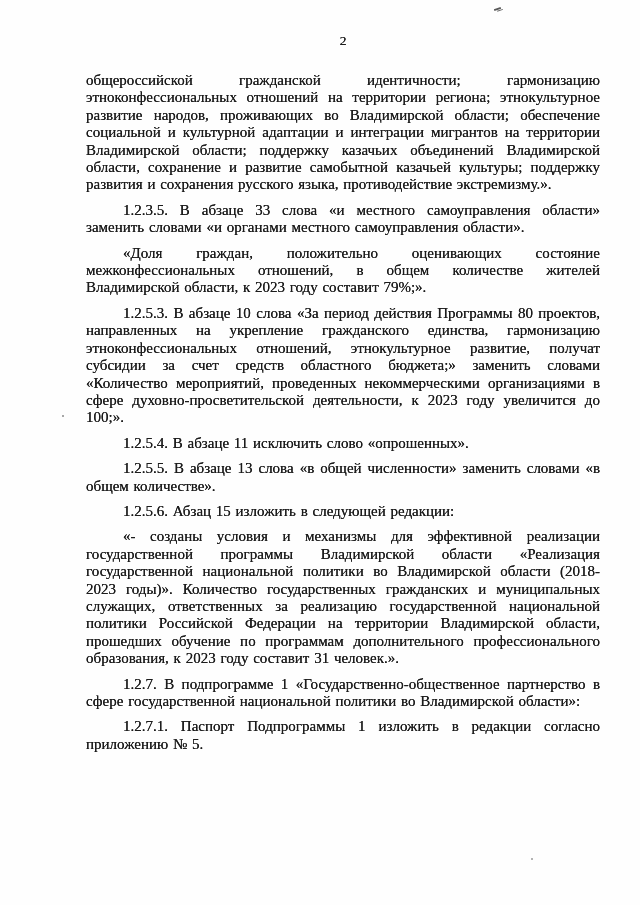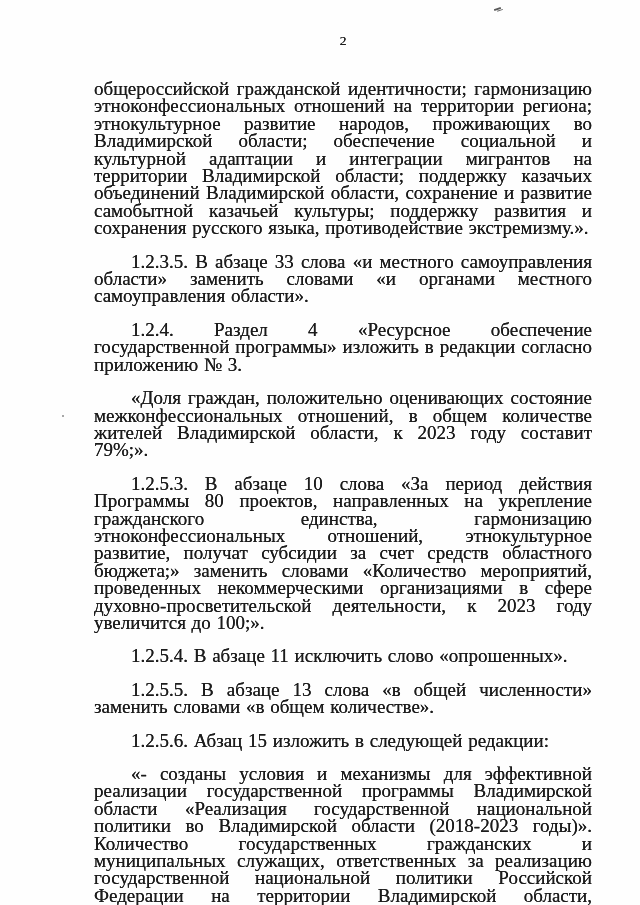--- a/index.html
+++ b/index.html
@@ -25,23 +25,23 @@
     font-size: 13.5px;
     text-shadow: 0 0 0.4px currentColor;
   }
   .doc-body {
     position: absolute;
     top: 64px;
     left: 78px;
     width: 530px;
   }
   .doc-body p {
-    margin: 16px;
+    margin: 8px;
     text-align: justify;
-    font-size: 19px;
+    font-size: 15px;
     line-height: 17.4px;
     word-spacing: 1px;
     text-shadow: 0 0 0.4px currentColor;
   }
   .doc-body p.ind {
     text-indent: 37px;
   }
   .doc-body p.sp {
     margin-top: 6px;
   }
@@ -75,22 +75,23 @@
 
   <div class="page-number">2</div>
 
   <span class="artifact a1"></span>
   <span class="artifact a2"></span>
   <span class="artifact a3"></span>
 
   <div class="doc-body">
     <p class="">общероссийской гражданской идентичности; гармонизацию этноконфессиональных отношений на территории региона; этнокультурное развитие народов, проживающих во Владимирской области; обеспечение социальной и культурной адаптации и интеграции мигрантов на территории Владимирской области; поддержку казачьих объединений Владимирской области, сохранение и развитие самобытной казачьей культуры; поддержку развития и сохранения русского языка, противодействие экстремизму.».</p>
     <p class="ind">1.2.3.5. В абзаце 33 слова «и местного самоуправления области» заменить словами «и органами местного самоуправления области».</p>
-    <p class="ind sp">1.2.4. Раздел 4 «Ресурсное обеспечение государственной программы» изложить в редакции согласно приложению № 3.</p>
     <p class="ind">«Доля граждан, положительно оценивающих состояние межконфессиональных отношений, в общем количестве жителей Владимирской области, к 2023 году составит 79%;».</p>
     <p class="ind">1.2.5.3. В абзаце 10 слова «За период действия Программы 80 проектов, направленных на укрепление гражданского единства, гармонизацию этноконфессиональных отношений, этнокультурное развитие, получат субсидии за счет средств областного бюджета;» заменить словами «Количество мероприятий, проведенных некоммерческими организациями в сфере духовно-просветительской деятельности, к 2023 году увеличится до 100;».</p>
     <p class="ind">1.2.5.4. В абзаце 11 исключить слово «опрошенных».</p>
     <p class="ind">1.2.5.5. В абзаце 13 слова «в общей численности» заменить словами «в общем количестве».</p>
     <p class="ind">1.2.5.6. Абзац 15 изложить в следующей редакции:</p>
     <p class="ind">«- созданы условия и механизмы для эффективной реализации государственной программы Владимирской области «Реализация государственной национальной политики во Владимирской области (2018-2023 годы)». Количество государственных гражданских и муниципальных служащих, ответственных за реализацию государственной национальной политики Российской Федерации на территории Владимирской области, прошедших обучение по программам дополнительного профессионального образования, к 2023 году составит 31 человек.».</p>
+    <p class="ind sp">1.2.7. В подпрограмме 1 «Государственно-общественное партнерство в сфере государственной национальной политики во Владимирской области»:</p>
+    <p class="ind">1.2.7.1. Паспорт Подпрограммы 1 изложить в редакции согласно приложению № 5.</p>
   </div>
 
 </div>
 
 </body></html>

